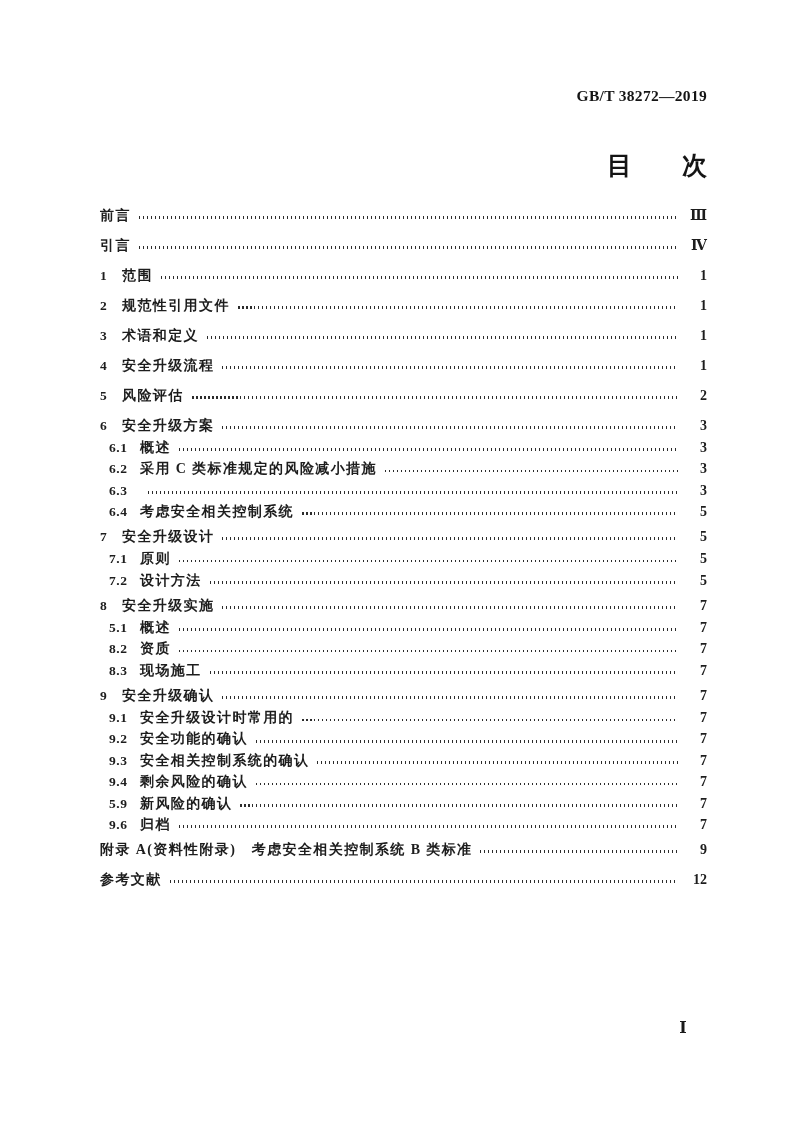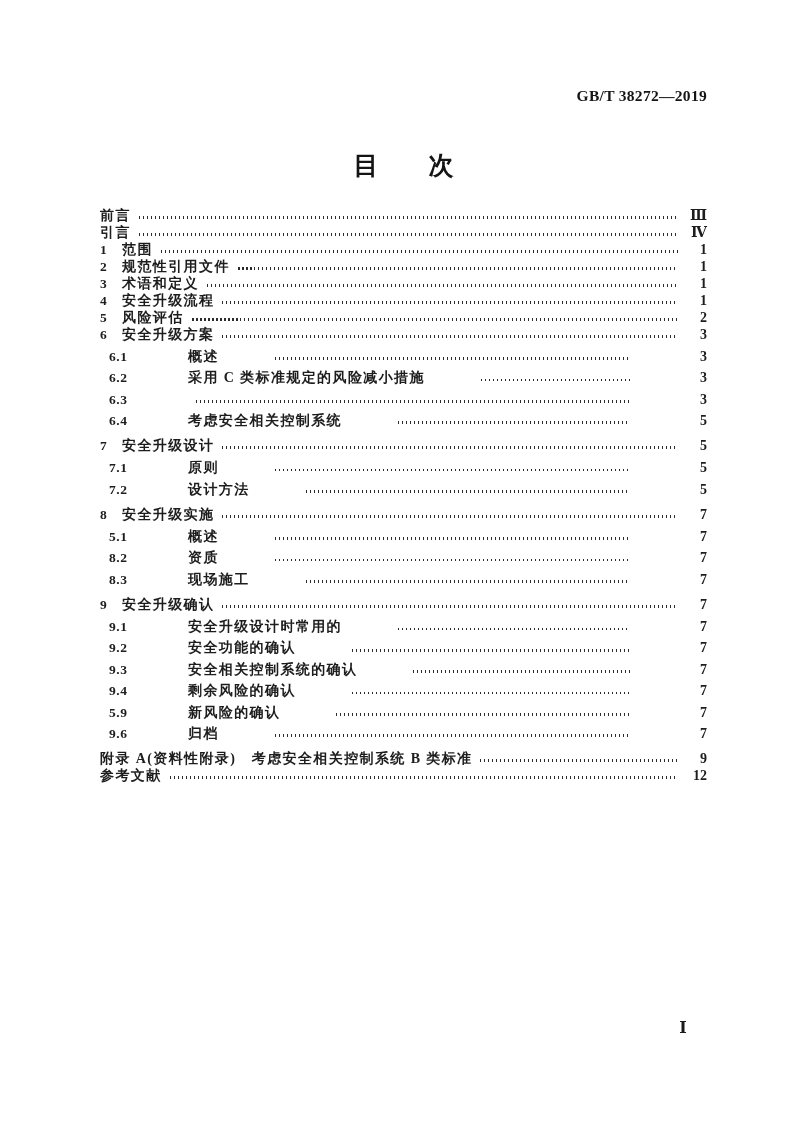--- a/index.html
+++ b/index.html
@@ -11,30 +11,30 @@
     box-sizing: border-box;
     padding: 88px 87px 0 100px;
     font-family: "Liberation Serif", "DejaVu Serif", serif;
     color: #1d1d1d;
     overflow: hidden;
   }
   .header { text-align: right; line-height: 15px; }
   .docnum { font-weight: bold; font-size: 15.5px; letter-spacing: 0.3px; color: #151515; }
   .title {
     margin: 49px 0 0 0;
-    text-align: center;
+    text-align: right;
     font-family: "Liberation Sans", "DejaVu Sans", sans-serif;
     font-weight: bold;
     font-size: 25px; line-height: 26px;
     color: #141414;
   }
   .toc { margin-top: 30px; }
   .row { display: flex; align-items: center; height: 15px; font-size: 14px; }
-  .row.l1 { margin-top: 2px; }
-  .row.l2 { margin-top: 6.4px; padding-left: 9px; gap: 48px; }
+  .row.l1 { margin-top: 15px; }
+  .row.l2 { margin-top: 6.4px; padding-left: 9px; }
   .row.l1 + .row.l2 { margin-top: 7.3px; }
   .row.l2 + .row.l1 { margin-top: 10px; }
   .row .num {
     flex: none; width: 22px;
     font-size: 13.5px; font-weight: 600; letter-spacing: 0.5px;
   }
   .row.l2 .num { width: 31px; }
   .row .label {
     flex: none; white-space: nowrap;
     font-weight: 600; letter-spacing: 1.4px;

